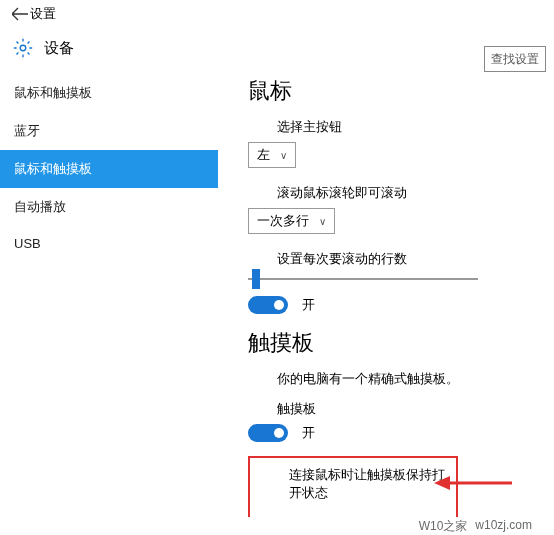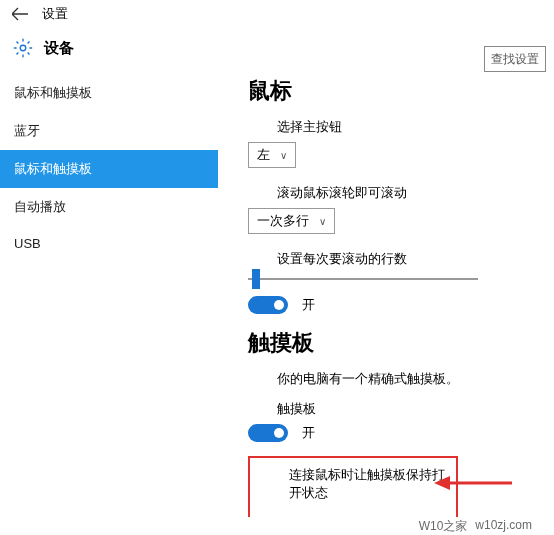--- a/index.html
+++ b/index.html
@@ -1,28 +1,28 @@
 <!DOCTYPE html>
 <html><head>
 <meta charset="utf-8">
 <style>
 * { box-sizing: border-box; margin: 0; padding: 0; }
 body { font-family: "Microsoft YaHei", "Segoe UI", sans-serif; font-size: 13px; color: #000; background: #fff; width: 554px; height: 535px; position: relative; overflow: hidden; }
-.titlebar { height: 28px; display: flex; align-items: center; padding-left: 10px; gap: 12px; }
+.titlebar { height: 28px; display: flex; align-items: center; padding-left: 10px; }
 .back-btn { width: 20px; height: 20px; display: flex; align-items: center; justify-content: center; }
 .header { height: 40px; display: flex; align-items: center; padding: 0 12px; }
 .gear { width: 22px; height: 22px; margin-right: 10px; color: #1976d2; }
-.header-title { font-size: 15px; font-weight: bold; }
+.header-title { font-size: 15px; font-weight: normal; }
 .search-box { position: absolute; right: 8px; top: 30px; width: 62px; height: 26px; border: 1px solid #888; display: flex; align-items: center; padding: 0 6px; font-size: 12px; color: #555; overflow: hidden; margin-top: 16px; }
 .main { display: flex; height: calc(535px - 68px - 18px); }
 .sidebar { width: 218px; padding-top: 6px; }
 .sidebar-item { padding: 10px 14px; font-size: 13px; color: #222; cursor: default; }
 .sidebar-item.active { background: #2196e8; color: #fff; }
 .content { flex: 1; padding: 6px 0 0 30px; overflow: hidden; }
-.section-title { font-size: 22px; font-weight: 700; margin: 2px 0 12px; }
+.section-title { font-size: 22px; font-weight: 400; margin: 2px 0 12px; }
 .label { font-size: 13px; margin-bottom: 6px; margin-left: 29px; }
 .select { border: 1px solid #999; padding: 3px 8px; font-size: 13px; display: inline-flex; align-items: center; gap: 10px; margin-bottom: 16px; background: #fff; }
 .chev { font-size: 10px; color: #555; }
 .slider-track { width: 230px; height: 2px; background: #999; position: relative; margin: 10px 0 16px; }
 .slider-thumb { position: absolute; width: 8px; height: 20px; background: #1976d2; top: -9px; left: 4px; }
 .toggle-row { display: flex; align-items: center; gap: 14px; margin: 6px 0 14px; }
 .toggle { width: 40px; height: 18px; border-radius: 10px; background: #1976d2; position: relative; }
 .toggle::after { content: ""; position: absolute; width: 10px; height: 10px; background: #fff; border-radius: 50%; top: 4px; right: 4px; }
 .toggle-label { font-size: 13px; }
 .highlight-box { border: 2px solid #e03030; padding: 8px 10px 10px; margin: 4px 0 10px; width: 210px; }

